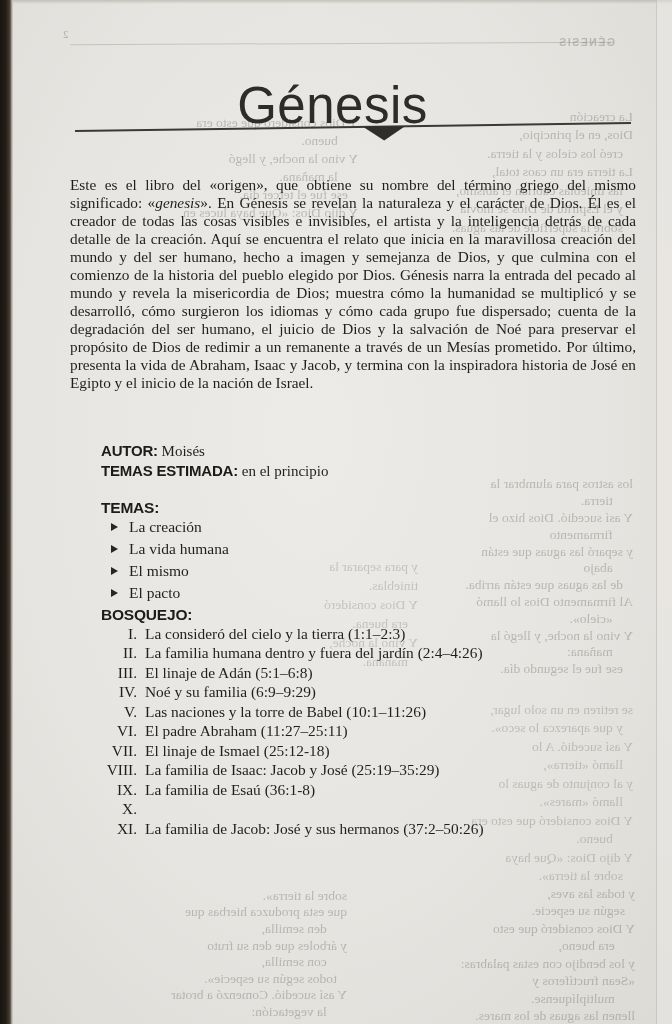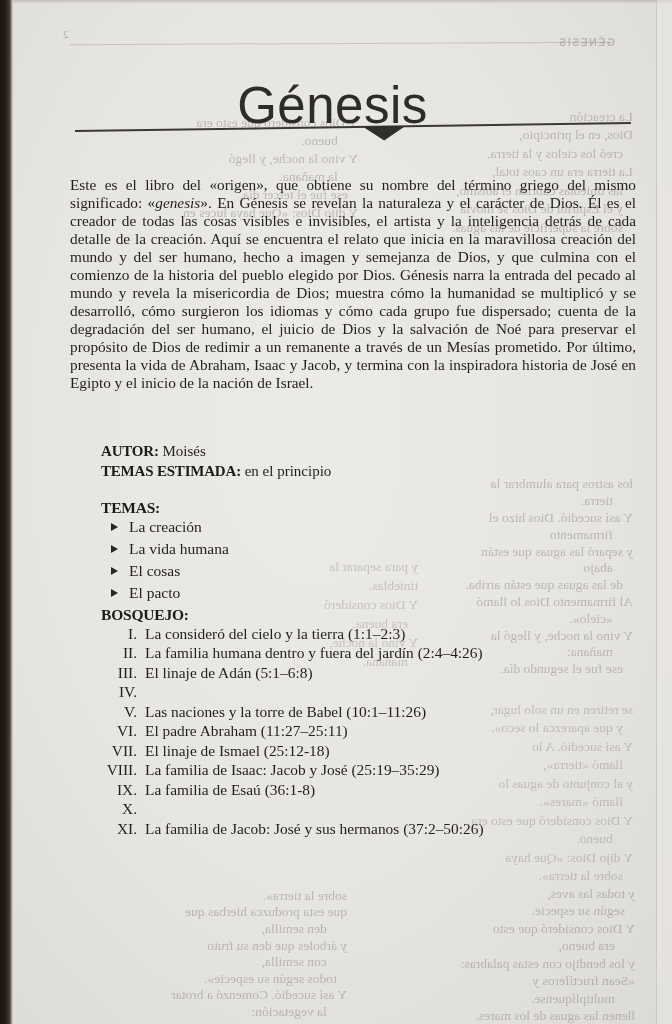--- a/index.html
+++ b/index.html
@@ -38,21 +38,21 @@
     color:#2e2c29;letter-spacing:.5px;transform:translateX(-10px);}
   .divider{position:absolute;left:62px;top:126px;width:556px;height:2px;background:#3b3936;
     transform:rotate(-.85deg);}
   .tri{position:absolute;left:288px;top:1px;width:0;height:0;
     border-left:21px solid transparent;border-right:21px solid transparent;
     border-top:14px solid #302e2b;}
   .intro{position:absolute;left:57px;top:176px;width:566px;margin:0;
     font-size:15.3px;line-height:18px;text-align:justify;color:#211f1c;}
   .intro .it{font-style:italic;}
   .meta{position:absolute;left:88px;top:441px;font-size:15px;line-height:20px;color:#211f1c;}
-  .lbl{font-family:Liberation Serif, serif;font-weight:700;color:#1c1b19;letter-spacing:-.2px;}
+  .lbl{font-family:Liberation Sans, sans-serif;font-weight:700;color:#1c1b19;letter-spacing:-.2px;}
   .themes-h{position:absolute;left:88px;top:499px;font-size:15.5px;text-align:center;}
   .themes{position:absolute;left:98px;top:518px;margin:0;padding:0;list-style:none;
     font-size:15.5px;color:#211f1c;}
   .themes li{height:22.1px;display:flex;align-items:flex-start;}
   .t-bullet{width:0;height:0;border-top:4.5px solid transparent;border-bottom:4.5px solid transparent;
     border-left:7px solid #282624;margin:4.5px 11px 0 0;flex:none;}
   .outline-h{position:absolute;left:88px;top:606px;font-size:15.5px;}
   .outline{position:absolute;left:58px;top:624px;margin:0;padding:0;list-style:none;
     font-size:15.4px;line-height:19.45px;color:#211f1c;}
   .outline li{display:flex;}
@@ -111,21 +111,21 @@
           <span>La creación</span>
         </li>
 
         <li>
           <span class="t-bullet"></span>
           <span>La vida humana</span>
         </li>
 
         <li>
           <span class="t-bullet"></span>
-          <span>El cosas</span>
+          <span>El mismo</span>
         </li>
 
         <li>
           <span class="t-bullet"></span>
           <span>El pacto</span>
         </li>
       </ul>
 
     <div class="outline-h lbl">BOSQUEJO:</div>
     <ol class="outline">
@@ -140,20 +140,21 @@
           <span class="o-txt">La familia humana dentro y fuera del jardín (2:4–4:26)</span>
         </li>
 
         <li>
           <span class="o-num">III.</span>
           <span class="o-txt">El linaje de Adán (5:1–6:8)</span>
         </li>
 
         <li>
           <span class="o-num">IV.</span>
+          <span class="o-txt">Noé y su familia (6:9–9:29)</span>
         </li>
 
         <li>
           <span class="o-num">V.</span>
           <span class="o-txt">Las naciones y la torre de Babel (10:1–11:26)</span>
         </li>
 
         <li>
           <span class="o-num">VI.</span>
           <span class="o-txt">El padre Abraham (11:27–25:11)</span>

